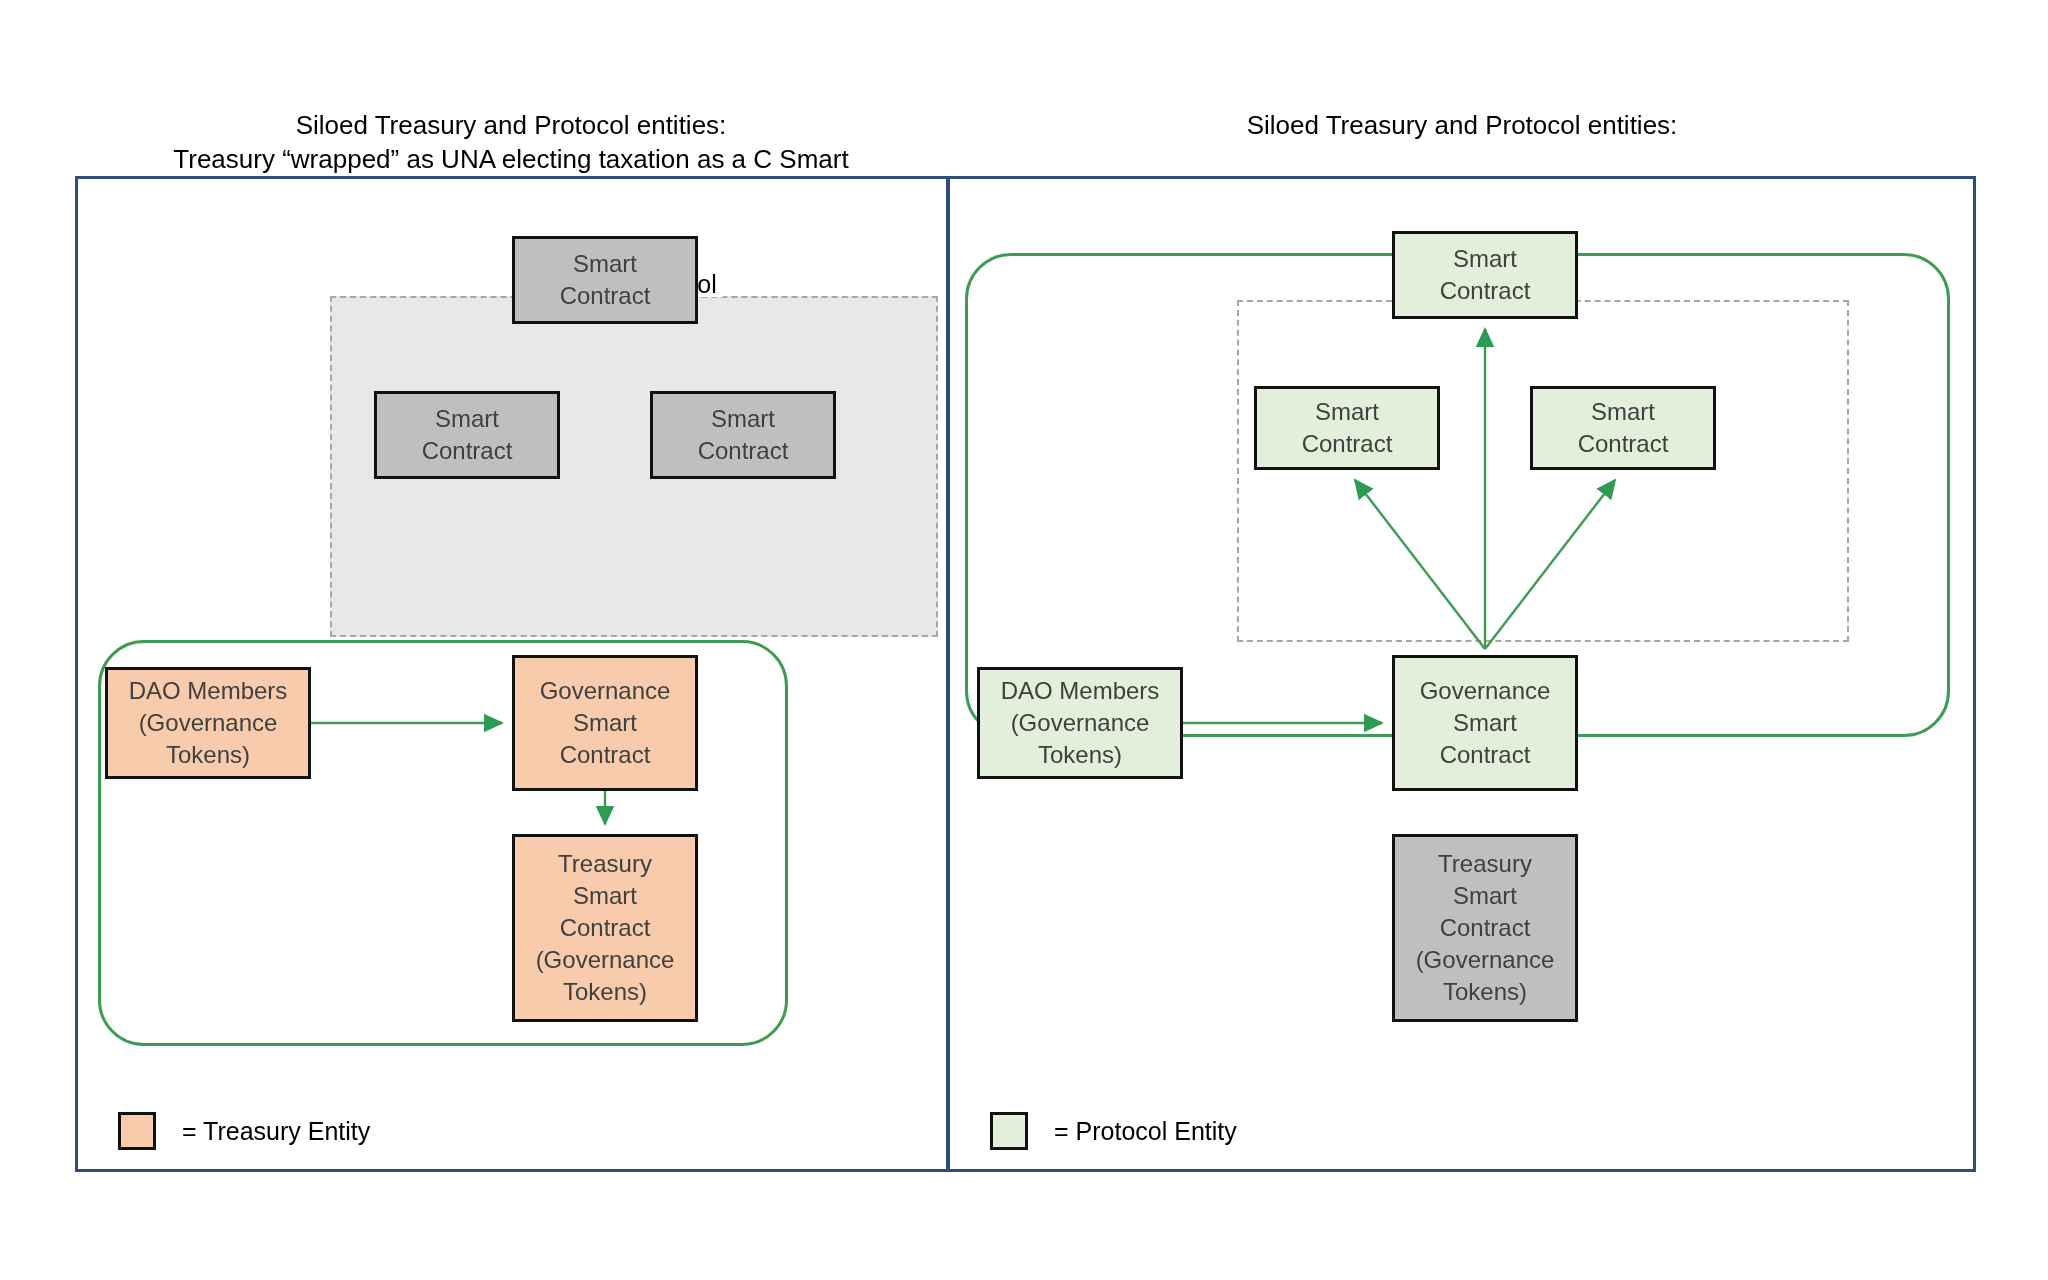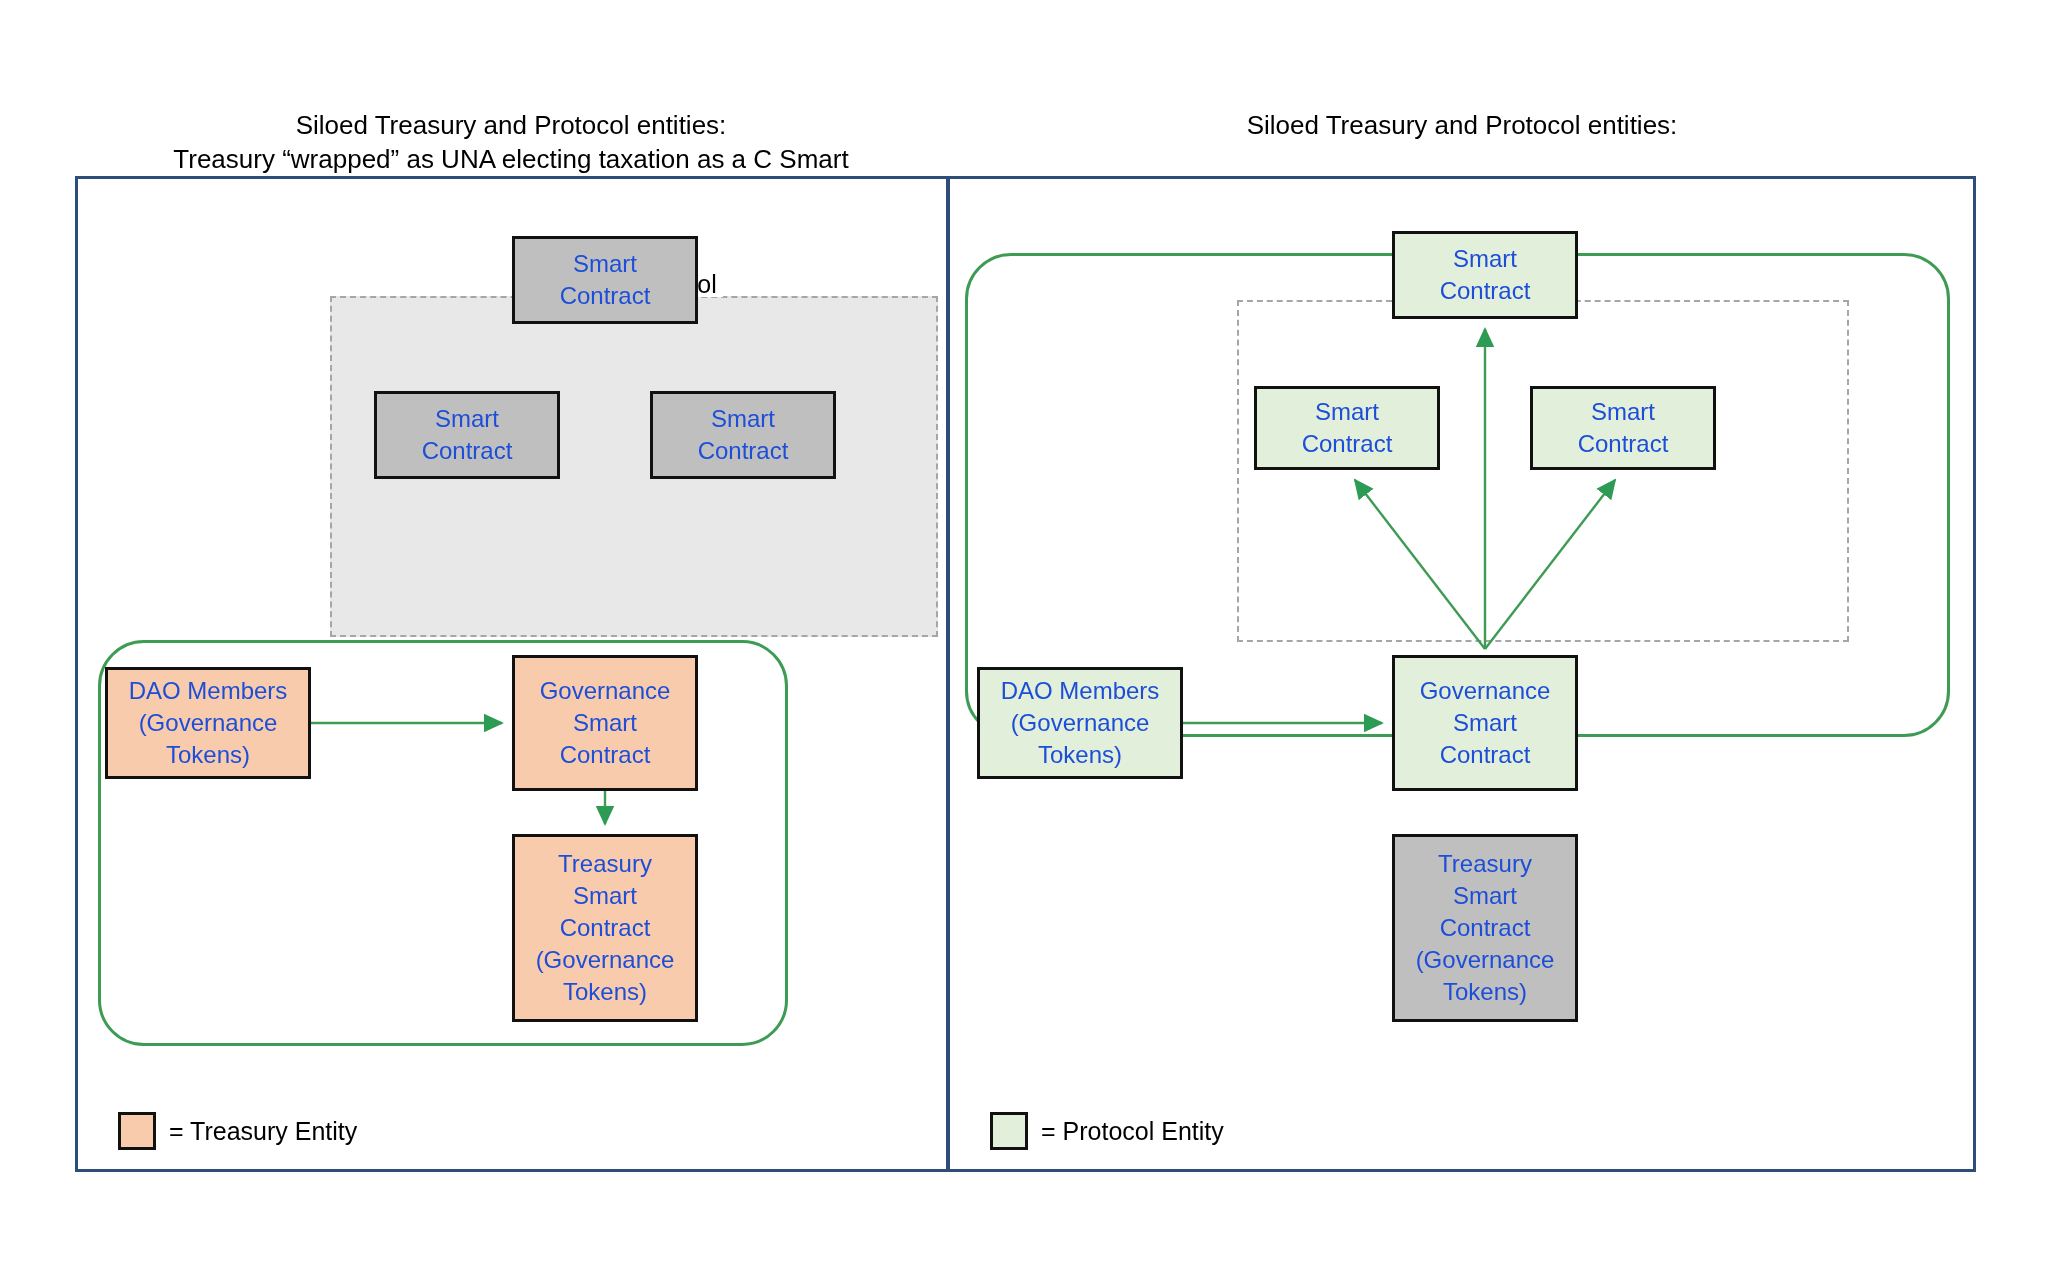--- a/index.html
+++ b/index.html
@@ -85,21 +85,21 @@
   .node {
     position: absolute;
     border: 3px solid #111111;
     box-sizing: border-box;
     display: flex;
     flex-direction: column;
     align-items: center;
     justify-content: center;
     font-size: 24px;
     line-height: 1.33;
-    color: #1d4ed8;
+    color: #404040;
     text-align: left;
     z-index: 4;
   }
   .node .ln { display: block; white-space: nowrap; }
   .fill-grey  { background: #BFBFBF; }
   .fill-peach { background: #F8CBAD; }
   .fill-green { background: #E2EFDA; }
 
   
   #l-sc-top    { left: 434px; top: 57px;  width: 186px; height: 88px; }
@@ -125,21 +125,21 @@
     height: 100%;
     pointer-events: none;
     z-index: 3;
   }
 
   
   .legend {
     position: absolute;
     display: flex;
     align-items: center;
-    gap: 13px;
+    gap: 26px;
     font-size: 25px;
     color: #000;
     white-space: nowrap;
   }
   #legend-left  { left: 40px; top: 933px; }
   #legend-right { left: 40px; top: 933px; }
   .legend-swatch {
     width: 38px;
     height: 38px;
     border: 3px solid #111111;

